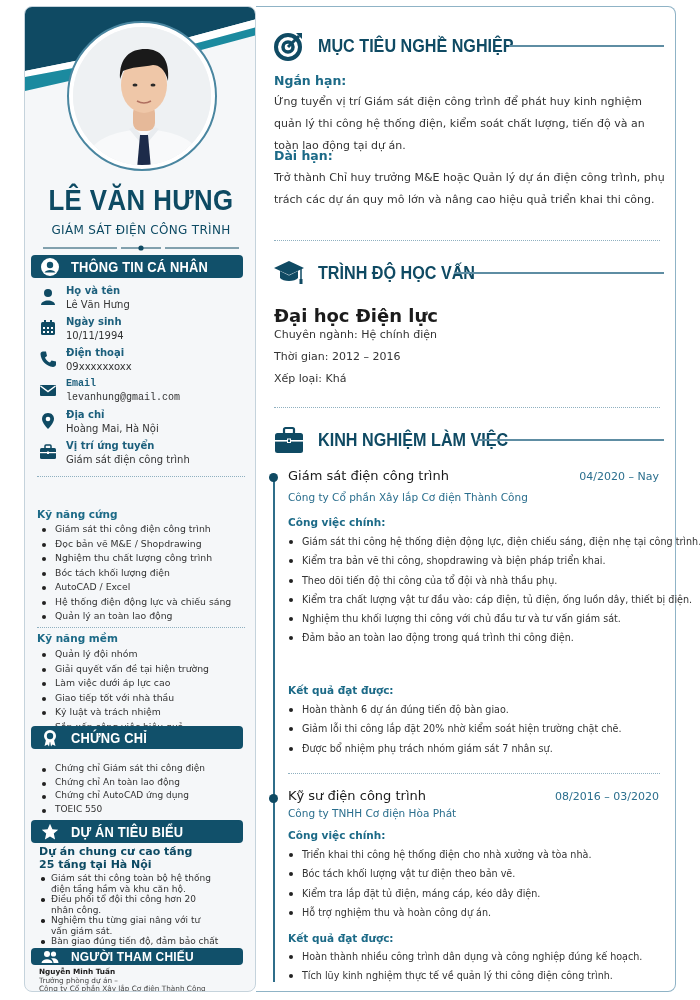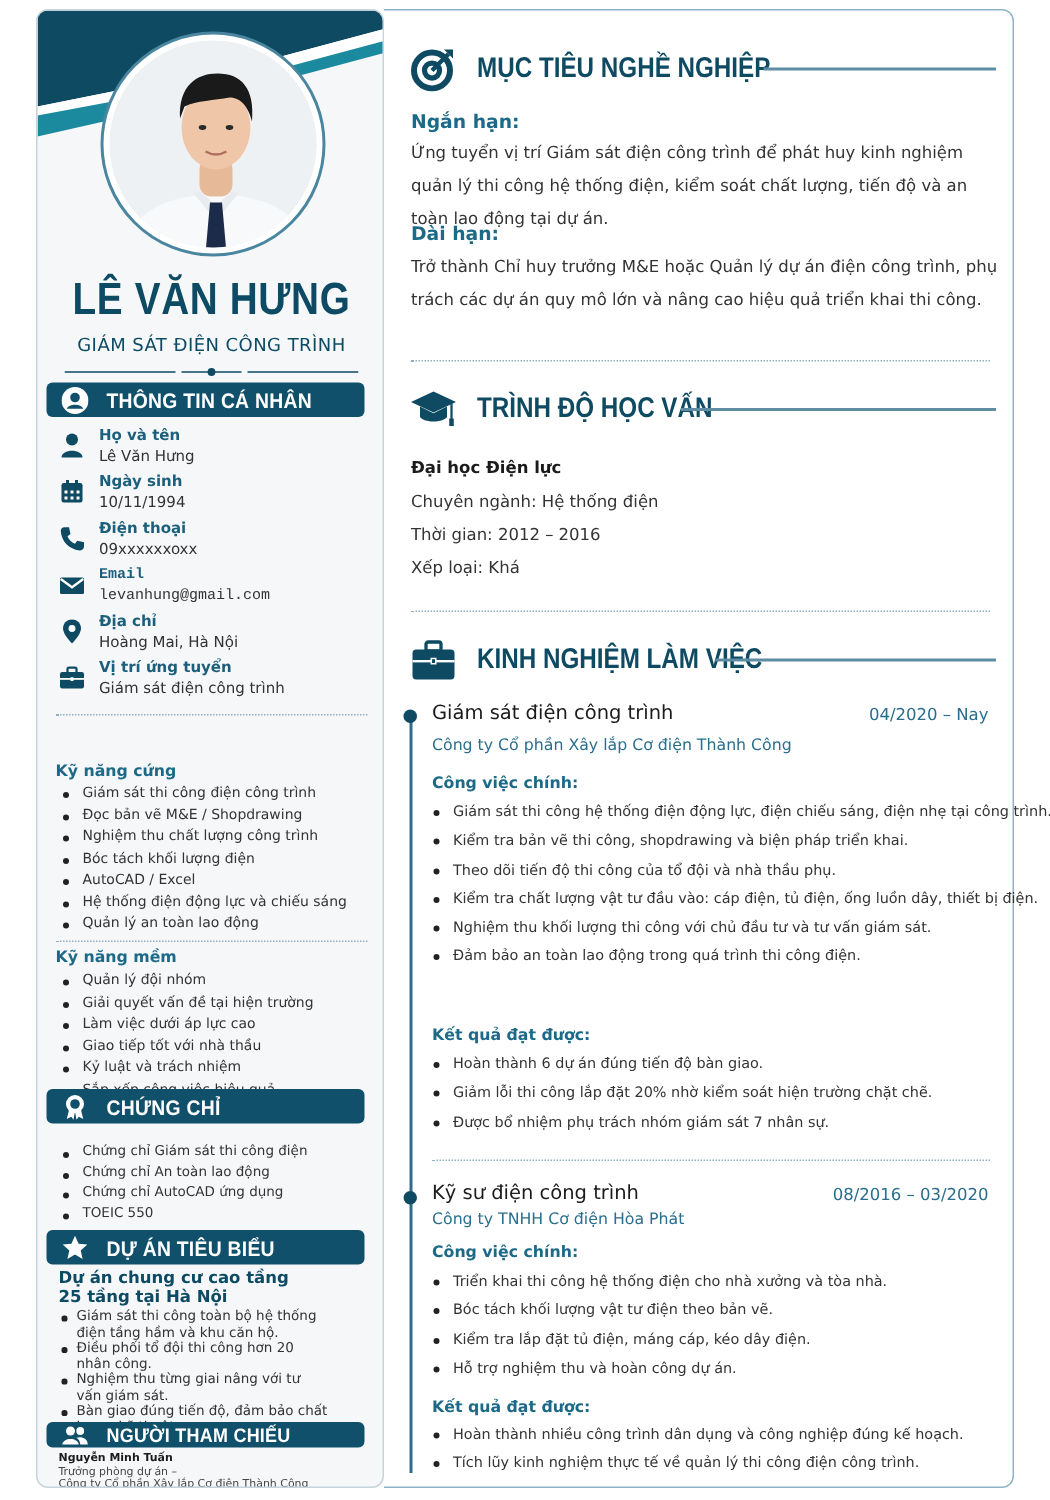--- a/index.html
+++ b/index.html
@@ -73,21 +73,21 @@
   .mhead .lbl {
     margin-left: 12px; font-family: "Liberation Sans", sans-serif; font-weight: 700; font-size: 19px;
     color: #0f4a63; white-space: nowrap; transform: scaleX(0.85); transform-origin: left center;
   }
   .mhead .rule { position: absolute; right: 0; height: 1.5px; background: #5e8da3; }
 
   .lbl-h { position: absolute; left: 18px; font-size: 12.5px; color: #1c6a87; font-weight: 600; }
   .para { position: absolute; left: 18px; width: 392px; font-size: 11px; color: #333; line-height: 22px; }
   .mdot { position: absolute; left: 18px; width: 386px; border-top: 1px dotted #8fb0c0; }
 
-  .edu-name { position: absolute; left: 18px; font-size: 11px; font-weight: 700; color: #1b1b1b; }
+  .edu-name { position: absolute; left: 18px; font-size: 18px; font-weight: 700; color: #1b1b1b; }
   .edu-line { position: absolute; left: 18px; font-size: 11px; color: #333; }
 
   .timeline { position: absolute; left: 17px; width: 1.5px; background: #2f6e8a; }
   .tdot { position: absolute; left: 13px; width: 9px; height: 9px; border-radius: 50%; background: #0f4a63; }
   .job-title { position: absolute; left: 32px; font-size: 13px; color: #1b1b1b; font-weight: 500; }
   .job-date { position: absolute; right: 16px; font-size: 11px; color: #2a6e8d; }
   .job-co { position: absolute; left: 32px; font-size: 10.5px; color: #2a6e8d; }
   .job-sub { position: absolute; left: 32px; font-size: 10.5px; font-weight: 600; color: #1c6a87; }
   .jlist { position: absolute; left: 32px; width: 380px; list-style: none; }
   .jlist li { position: relative; padding-left: 14px; font-size: 9.6px; color: #333; height: 19.3px; line-height: 19.3px; white-space: nowrap; }
@@ -302,21 +302,21 @@
           <path d="M1 8 L16 1 L31 8 L16 15 Z" fill="#0f4a63"></path>
           <path d="M7 11 L7 18 C10 22 22 22 25 18 L25 11 L16 15.5 Z" fill="#0f4a63"></path>
           <line x1="28" y1="9" x2="28" y2="20" stroke="#0f4a63" stroke-width="1.5"></line>
           <rect x="26.5" y="19" width="3" height="5" fill="#0f4a63"></rect>
         </svg>
     </span>
     <span class="lbl">TRÌNH ĐỘ HỌC VẤN</span>
     <span class="rule" style="width:210px;"></span>
   </div>
   <div class="edu-name" style="top:298px;">Đại học Điện lực</div>
-  <div class="edu-line" style="top:321px;">Chuyên ngành: Hệ thống điện</div>
+  <div class="edu-line" style="top:321px;">Chuyên ngành: Hệ chính điện</div>
   <div class="edu-line" style="top:343px;">Thời gian: 2012 – 2016</div>
   <div class="edu-line" style="top:365px;">Xếp loại: Khá</div>
   <div class="mdot" style="top:400px;"></div>
 
   <div class="mhead" style="top:416px;">
     <span class="ic">
       <svg width="30" height="28" viewBox="0 0 30 28">
           <rect x="1" y="7" width="28" height="20" rx="2.5" fill="#0f4a63"></rect>
           <rect x="10" y="2" width="10" height="6" rx="1.5" fill="none" stroke="#0f4a63" stroke-width="2.2"></rect>
           <rect x="1" y="14" width="28" height="1.6" fill="#fff"></rect>

